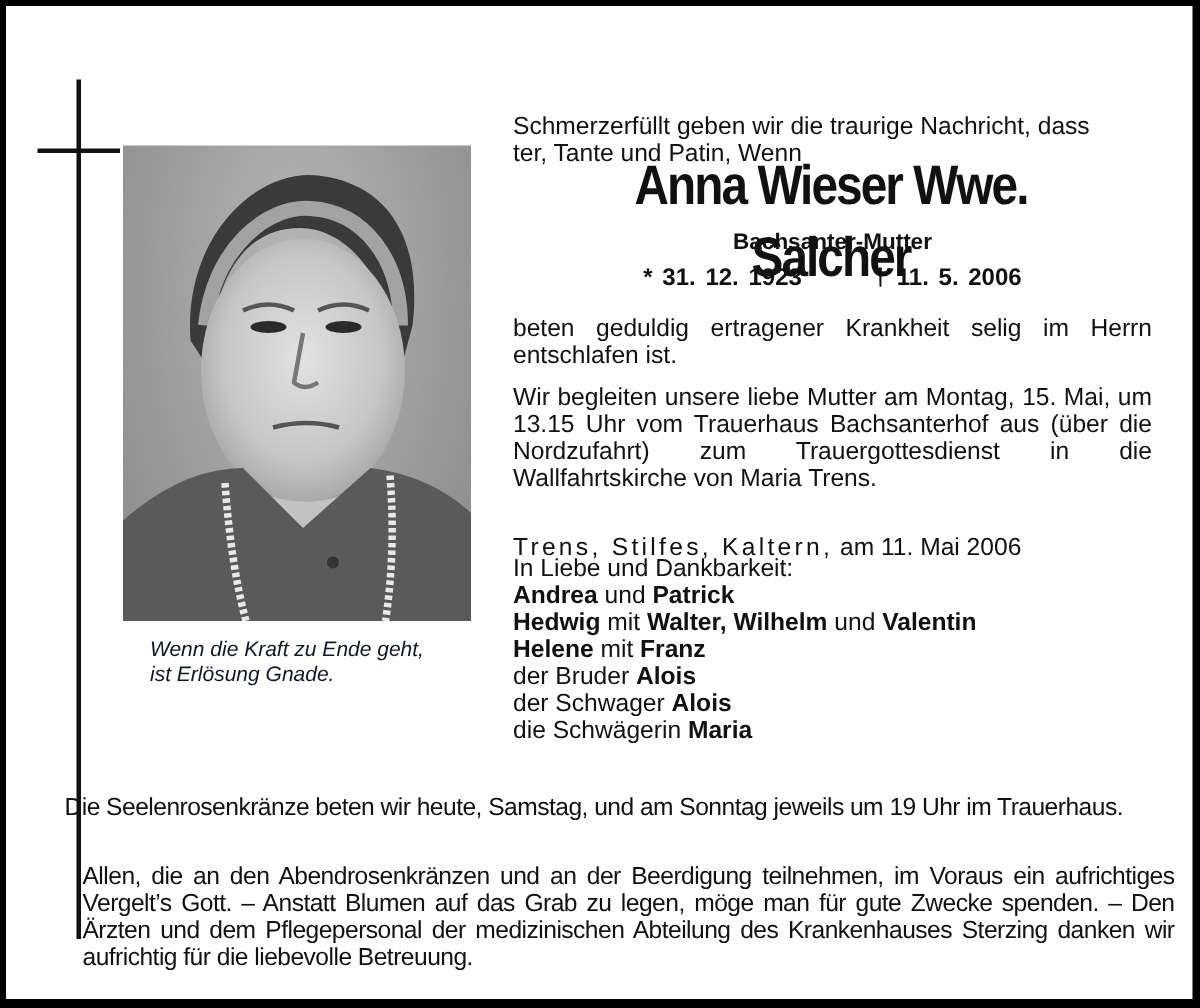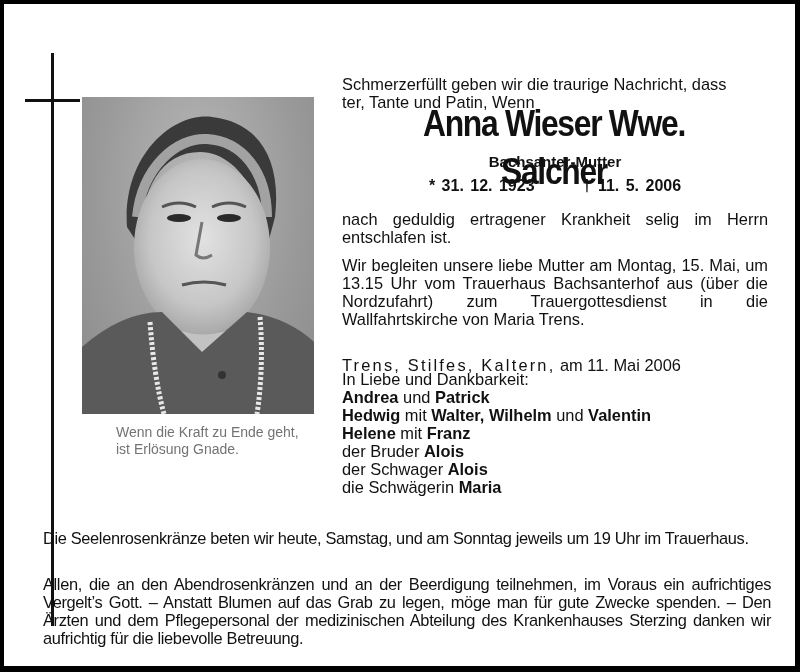--- a/index.html
+++ b/index.html
@@ -8,21 +8,21 @@
     .frame { position: absolute; left: 0; top: 0; width: 800px; height: 672px; box-sizing: border-box;
              border-top: 4px solid #000; border-left: 4px solid #000;
              border-right: 5px solid #000; border-bottom: 6px solid #000; background: #fff; }
     .cross-v { position: absolute; left: 51px; top: 53px; width: 3px; height: 573px; background: #111; }
     .cross-h { position: absolute; left: 25px; top: 99px; width: 55px; height: 3px; background: #111; }
 
     .photo { position: absolute; left: 82px; top: 97px; width: 232px; height: 317px; overflow: hidden;
              background: radial-gradient(ellipse at 50% 30%, #b8b8b8 0%, #9a9a9a 60%, #8a8a8a 100%); }
     .photo svg { display: block; }
 
-    .caption { position: absolute; left: 116px; top: 424px; font-size: 14px; line-height: 17px; color: #737373; }
+    .caption { position: absolute; left: 100px; top: 424px; font-size: 14px; line-height: 17px; color: #0f172a; font-style: italic; }
 
     .right { position: absolute; left: 342px; width: 426px; }
     .intro { top: 35px; font-size: 16.4px; line-height: 18px; text-align: justify; margin-top: 40px; }
     .name { position: absolute; left: 338px; top: 100px; width: 432px; text-align: center;
             font-size: 37px; font-weight: bold; letter-spacing: -1.5px; line-height: 48px; transform: scaleX(0.86); transform-origin: center; }
     .subtitle { position: absolute; left: 342px; top: 152px; width: 426px; text-align: center;
                 font-size: 15px; font-weight: bold; line-height: 20px; }
     .dates { position: absolute; left: 342px; top: 175px; width: 426px; text-align: center;
              font-size: 16px; font-weight: bold; line-height: 22px; word-spacing: 2px; }
     .dates .gap { display: inline-block; width: 48px; }
@@ -32,21 +32,21 @@
     .place { top: 333px; font-size: 16.4px; line-height: 18px; margin-top: 23px; }
     .place .spaced { letter-spacing: 2.2px; }
 
     .family { top: 370px; font-size: 16.4px; line-height: 18px; }
     .family b { font-weight: bold; }
     .family div { white-space: nowrap; }
 
     .bottom { position: absolute; left: 43px; width: 728px; font-size: 16.4px; line-height: 18px;
               letter-spacing: -0.35px; }
     .b1 { top: 529px; }
-    .b2 { top: 575px; text-align: justify; text-align-last: left; }
+    .b2 { top: 575px; text-align: justify; text-align-last: left; margin-left: 12px; }
   </style>
 </head>
 <body>
 
 <div class="frame"></div>
 
 <div class="cross-v"></div>
 <div class="cross-h"></div>
 
 <div class="photo">
@@ -91,21 +91,21 @@
   <div>Schmerzerfüllt geben wir die traurige Nachricht, dass</div>
   <div>ter, Tante und Patin, Wenn</div>
 </div>
 
 <div class="name">Anna Wieser Wwe. Salcher</div>
 <div class="subtitle">Bachsanter-Mutter</div>
 <div class="dates">
   <span>* 31. 12. 1923</span><span class="gap"></span><span>† 11. 5. 2006</span>
 </div>
 
-<div class="right p1">nach geduldig ertragener Krankheit selig im Herrn entschlafen ist.</div>
+<div class="right p1">beten geduldig ertragener Krankheit selig im Herrn entschlafen ist.</div>
 <div class="right p2">Wir begleiten unsere liebe Mutter am Montag, 15. Mai, um 13.15 Uhr vom Trauerhaus Bachsanterhof aus (über die Nordzufahrt) zum Trauergottesdienst in die Wallfahrtskirche von Maria Trens.</div>
 <div class="right place">
   <span class="spaced">Trens, Stilfes, Kaltern,</span>
   <span>am 11. Mai 2006</span>
 </div>
 
 <div class="right family">
   <div>In Liebe und Dankbarkeit:</div>
   <div id="family-lines">
       <div><b>Andrea</b><span> und </span><b>Patrick</b></div>

